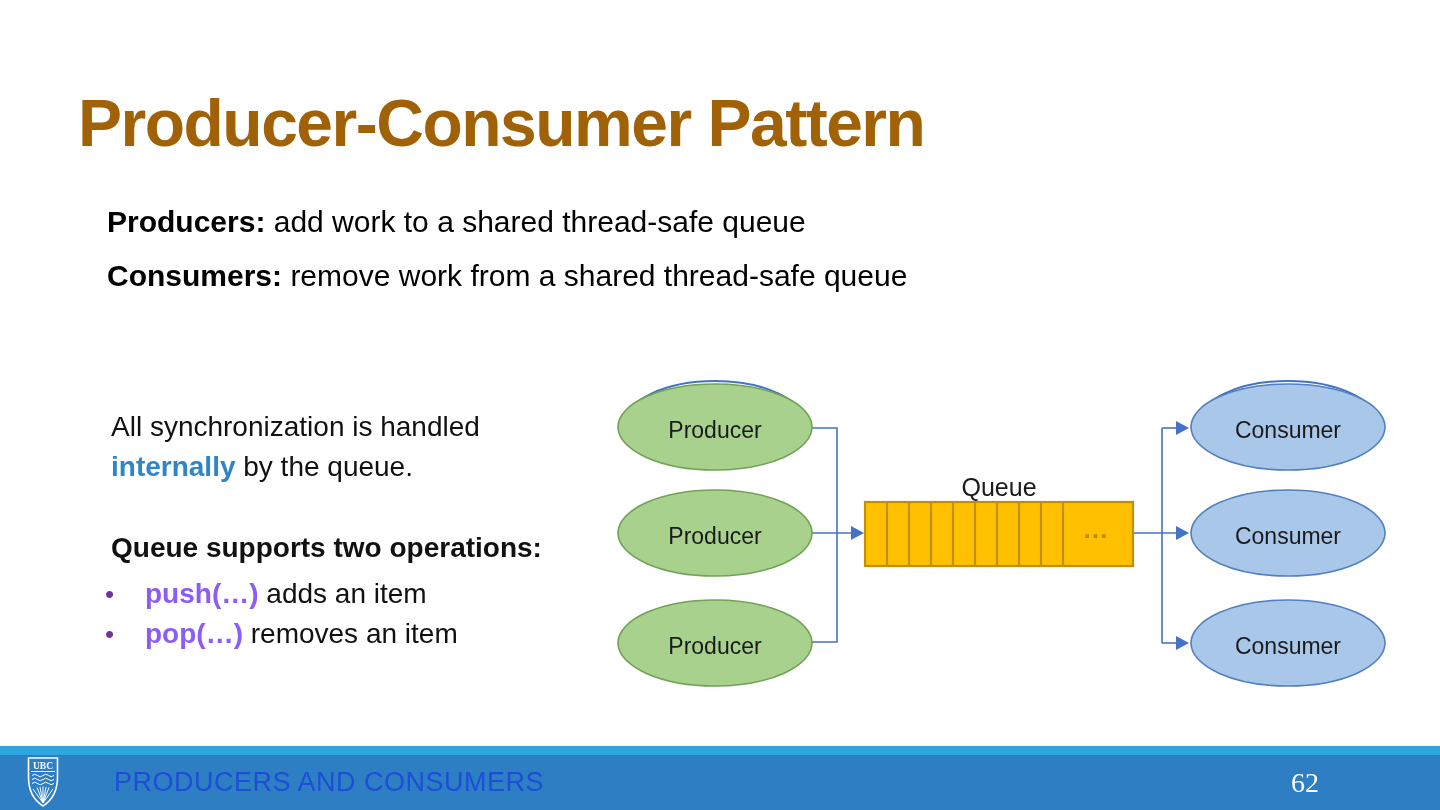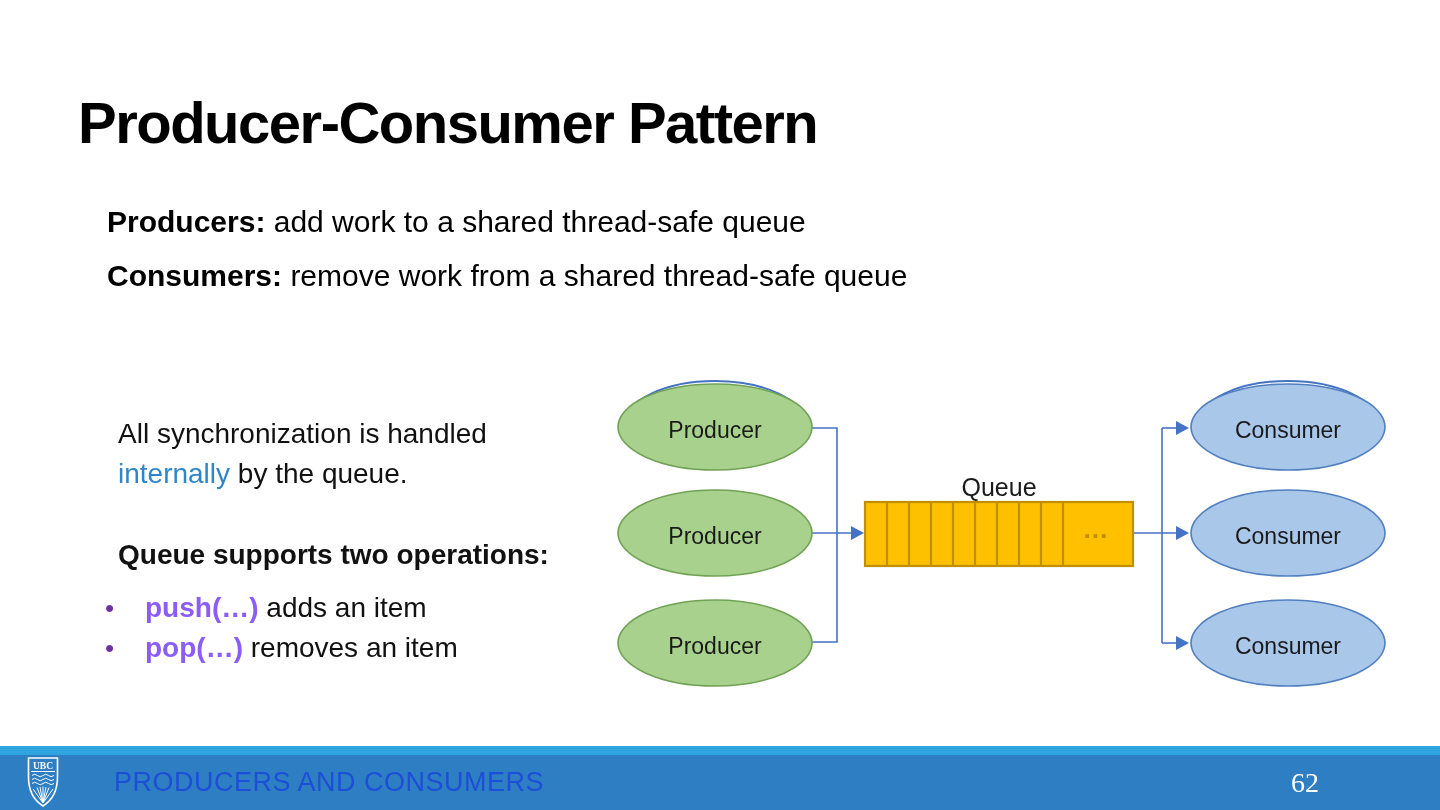--- a/index.html
+++ b/index.html
@@ -2,29 +2,29 @@
 <html><head>
 <meta charset="utf-8">
 <style>
   html,body{margin:0;padding:0;background:#888;}
   .slide{
     position:relative;width:1440px;height:810px;background:#ffffff;overflow:hidden;
     font-family:"Liberation Sans","DejaVu Sans",sans-serif;color:#111;
   }
   .title{
     position:absolute;left:78px;top:88px;width:1000px;
-    font-size:58px;font-weight:bold;letter-spacing:-1.5px;color:#000000;line-height:70px;
+    font-size:66px;font-weight:bold;letter-spacing:-1.5px;color:#a16207;line-height:70px;
   }
   .intro{position:absolute;left:107px;top:203px;width:1000px;font-size:30px;color:#000000;}
   .intro p{margin:0 0 16px 0;line-height:38px;}
   .intro .lead{font-weight:bold;}
   .notes{position:absolute;left:105px;top:401px;width:500px;font-size:28px;color:#111;}
-  .notes p{margin:13px;line-height:40px;}
+  .notes p{margin:6px;line-height:40px;}
   .notes .gap{margin-top:41px;font-weight:bold;}
-  .hl-blue{color:#2e86c8;font-weight:normal;}
+  .hl-blue{color:#2e86c8;font-weight:bold;}
   .code-purple{color:#8b5cf6;font-weight:bold;}
   .bullet-row{display:flex;line-height:40px;}
   .bullet-dot{width:40px;color:#7030a0;font-size:26px;flex:0 0 40px;}
   .diagram-svg{position:absolute;left:0;top:0;width:1440px;height:810px;}
   .shape-label{font-size:23px;fill:#1a1a1a;text-anchor:middle;}
   .queue-title{font-size:25px;fill:#1a1a1a;text-anchor:middle;}
   .queue-dots{font-size:26px;font-weight:bold;fill:#c08c00;text-anchor:middle;letter-spacing:3px;}
   .footer-strip{position:absolute;left:0;top:746px;width:1440px;height:9px;background:#2fa5e0;}
   .footer-bar{position:absolute;left:0;top:755px;width:1440px;height:55px;background:#2e7ec3;}
   .footer-title{

